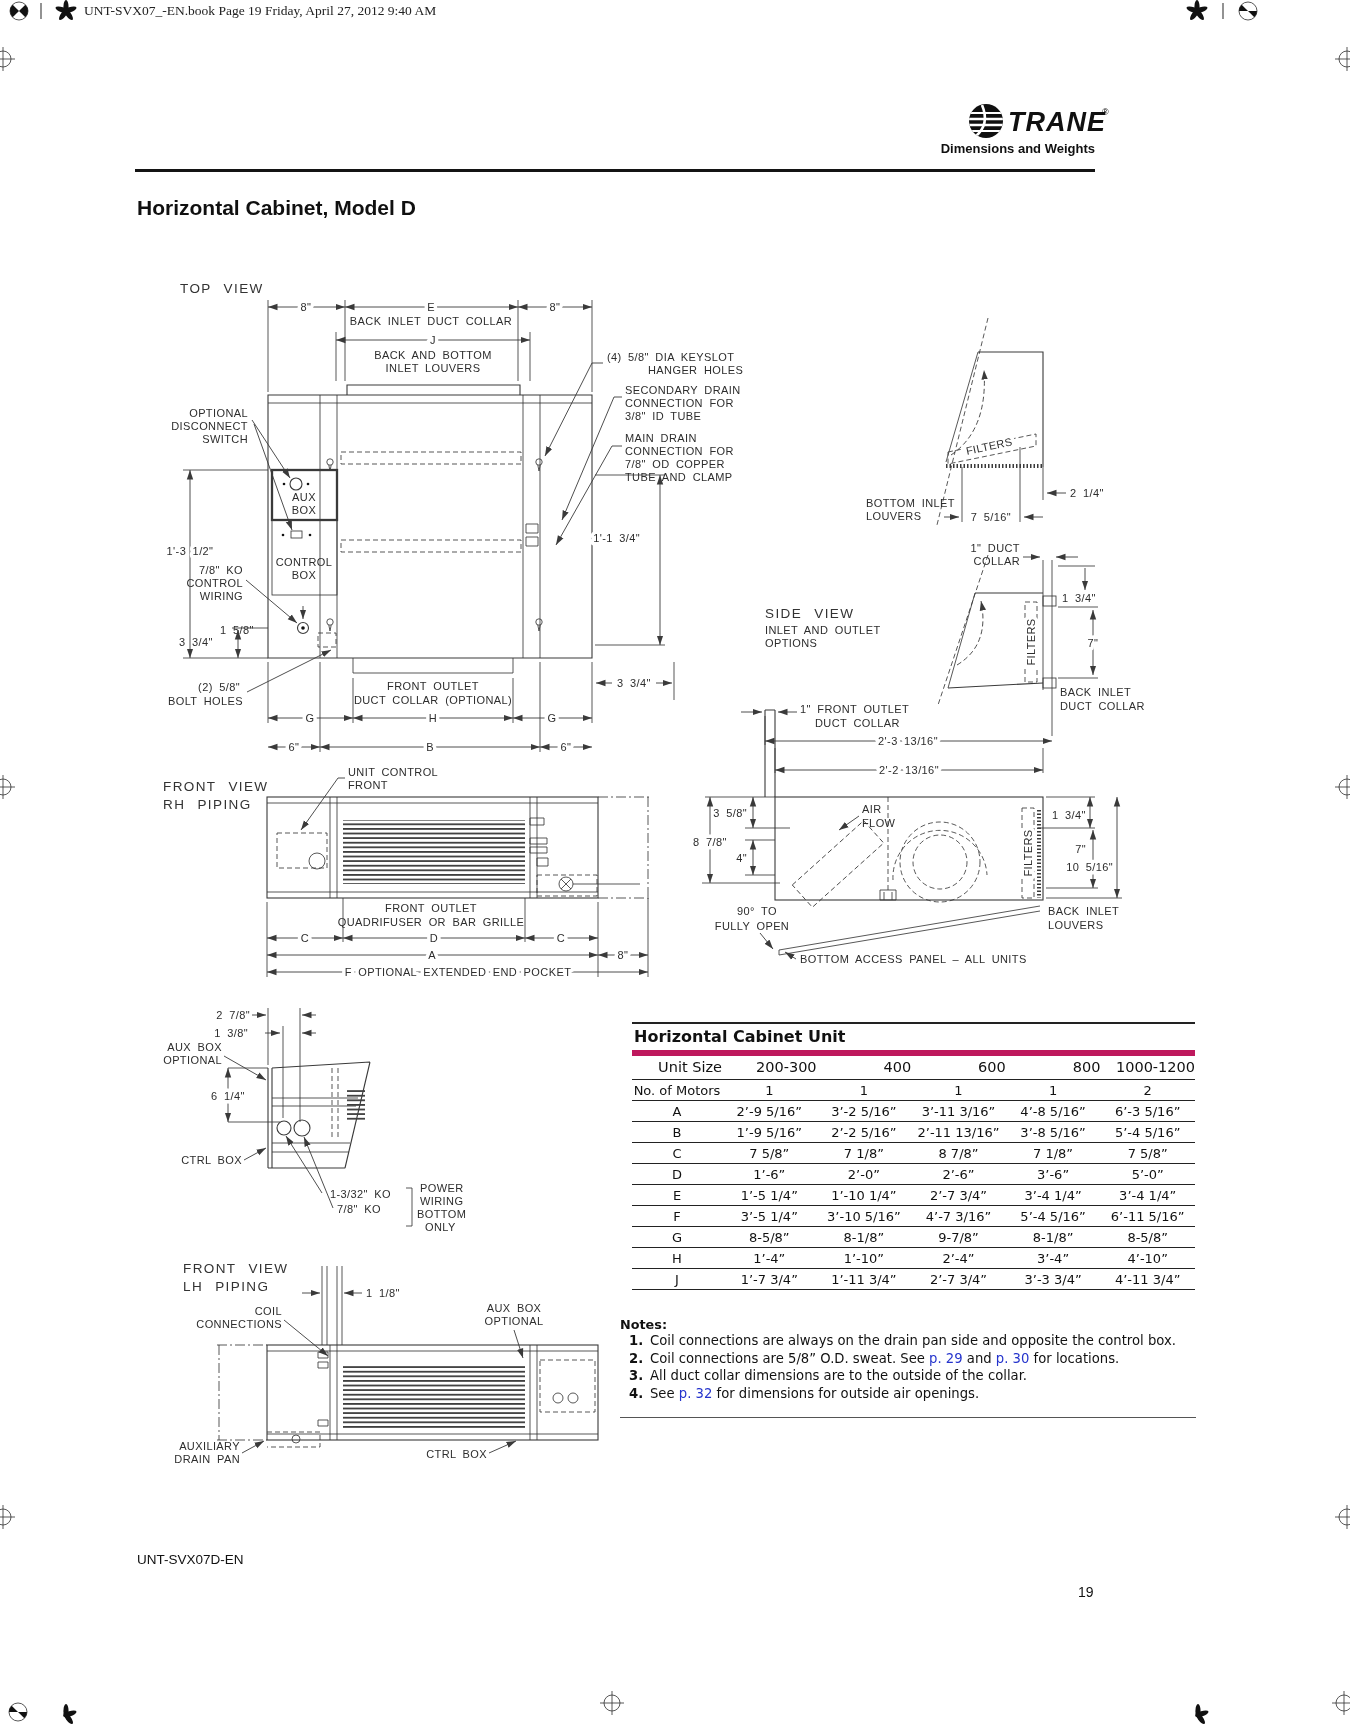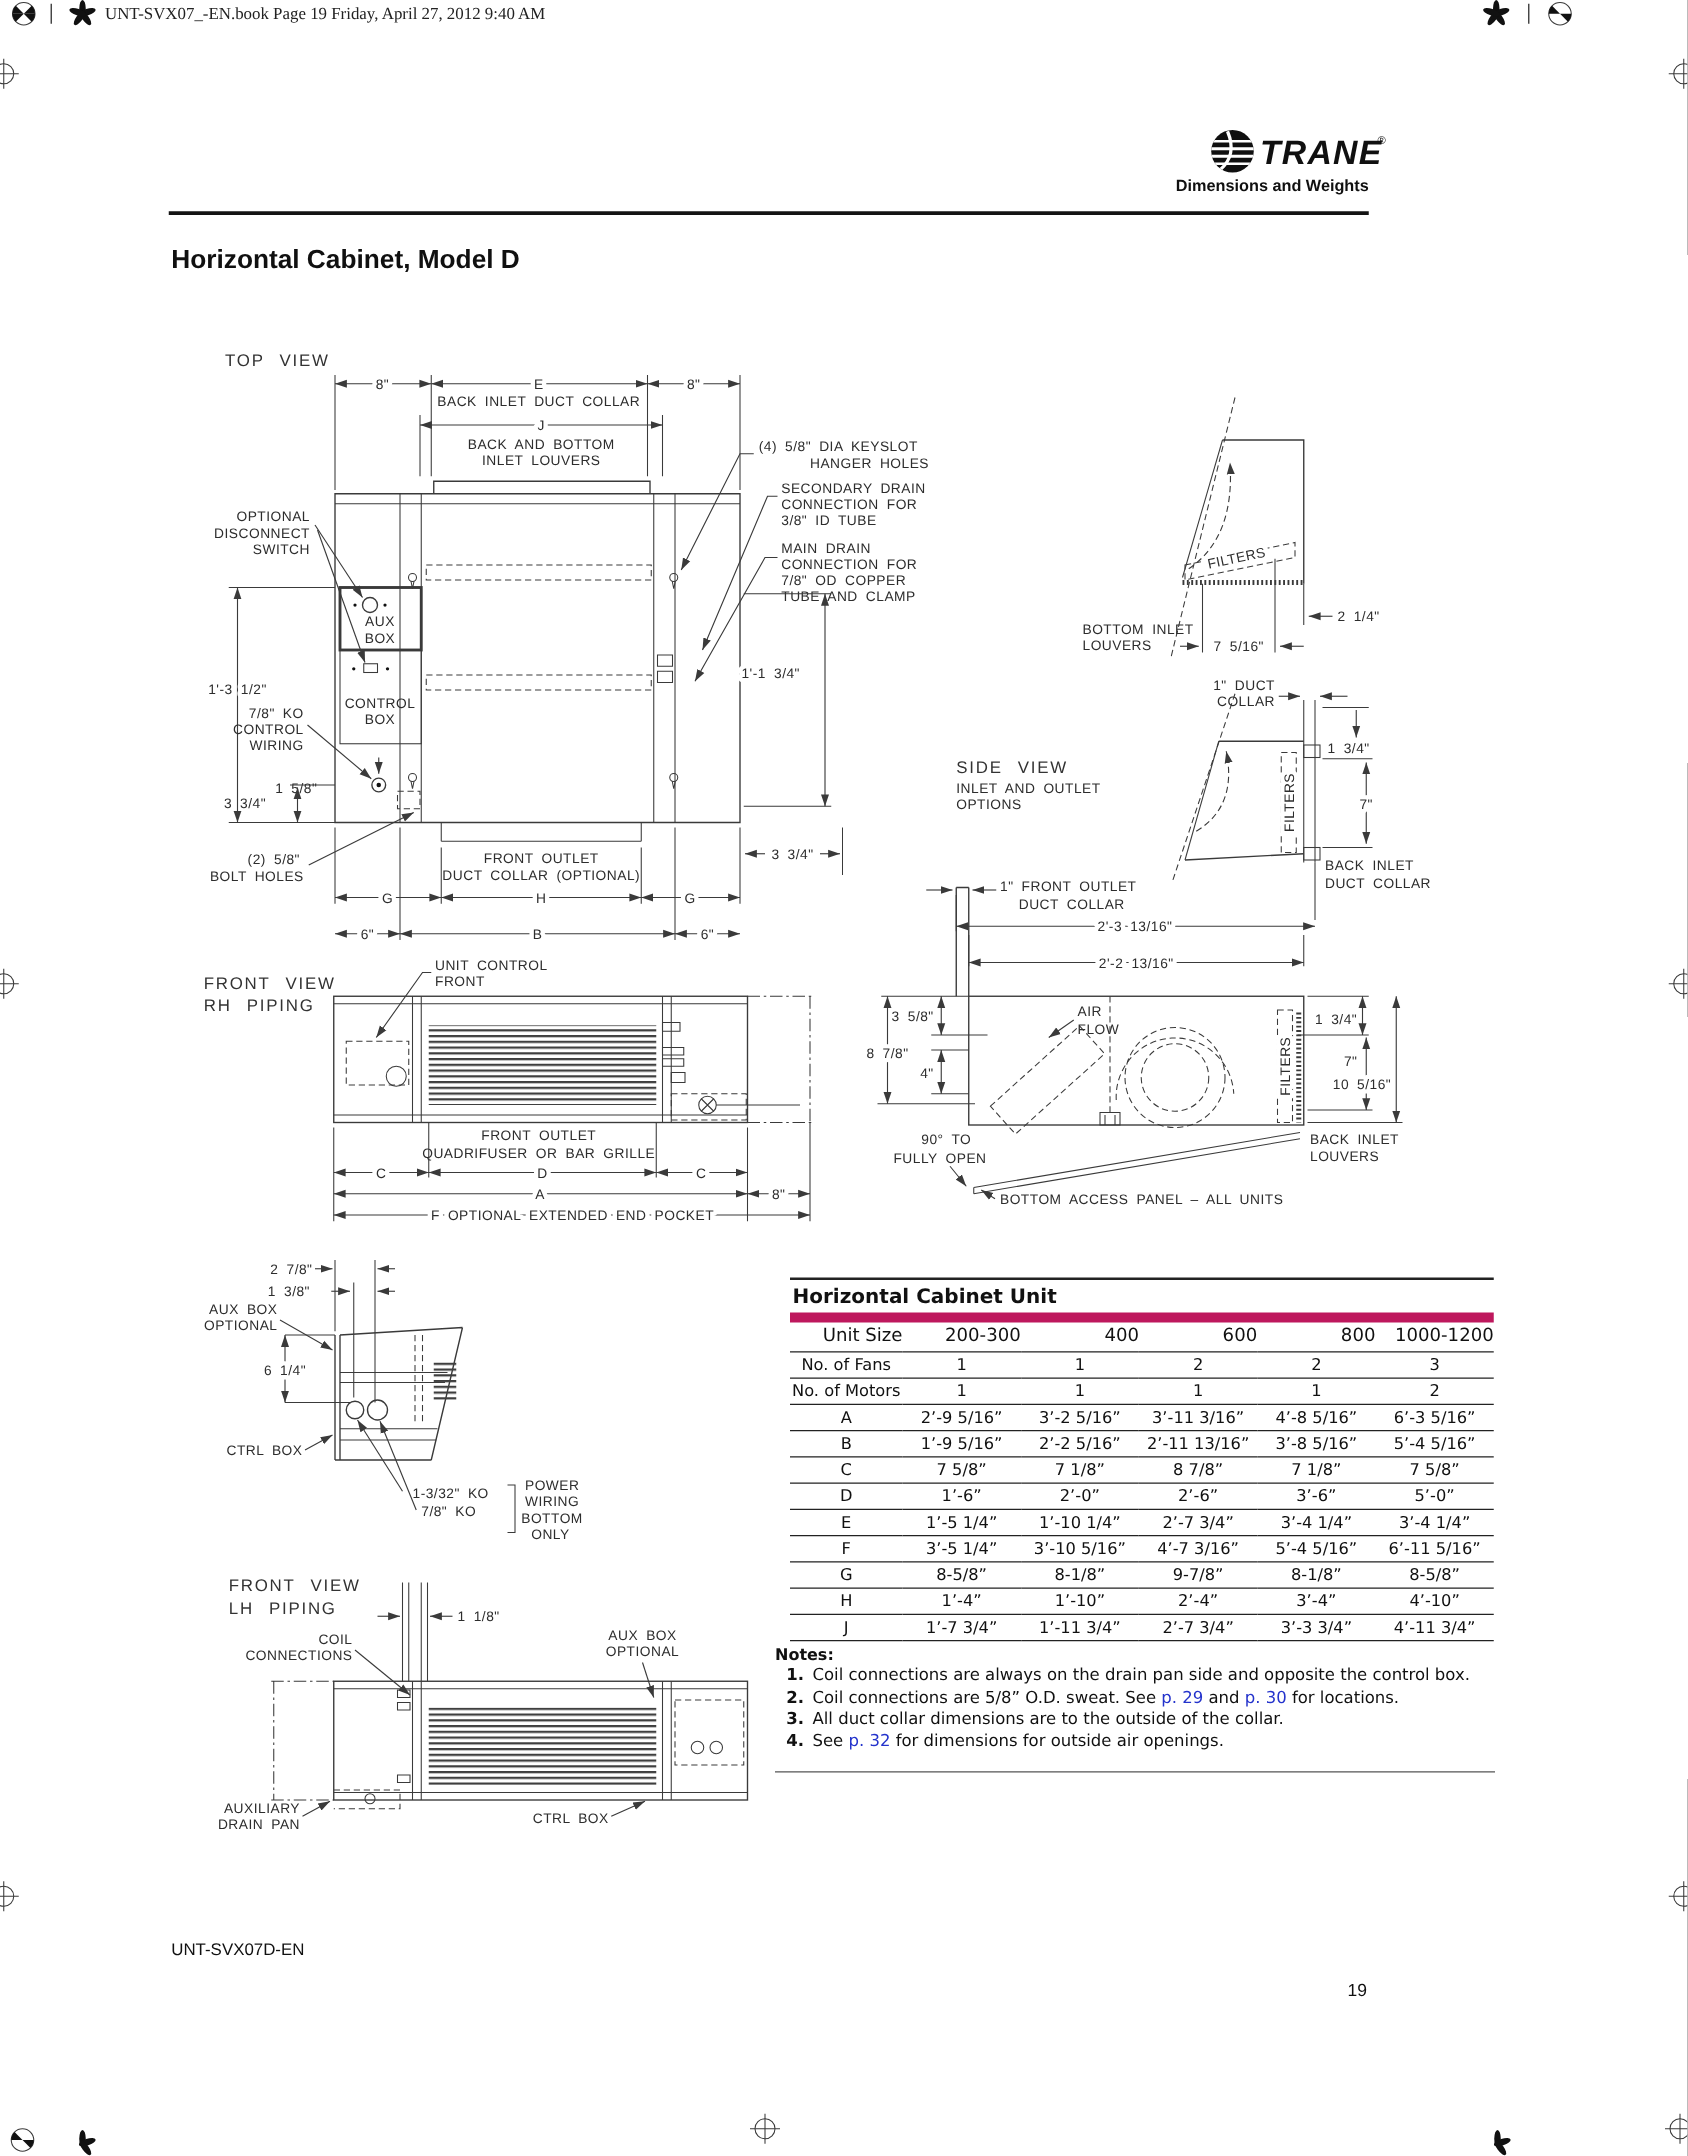--- a/index.html
+++ b/index.html
@@ -22,21 +22,21 @@
   .mk{fill:#111;}
   
   .bookline{position:absolute;left:84px;top:3px;font-family:"Liberation Serif",serif;
             font-size:13.5px;color:#222;white-space:nowrap;}
   .logo{position:absolute;left:966px;top:100px;width:150px;height:44px;}
   .sect{position:absolute;right:255px;top:141px;font-size:13px;font-weight:bold;color:#101010;}
   .rule{position:absolute;left:135px;top:169px;width:960px;height:2.5px;background:#141414;}
   .h1{position:absolute;left:137px;top:196px;font-size:21px;font-weight:bold;color:#101010;}
   .tbl-wrap{position:absolute;left:632px;top:1022px;width:563px;border-top:2px solid #222;}
   .tbl-title{font-family:"DejaVu Sans",sans-serif;font-weight:bold;font-size:16px;
-             padding:3px 0 4px 2px;border-bottom:8px solid #be185d;color:#111;}
+             padding:3px 0 4px 2px;border-bottom:6px solid #be185d;color:#111;}
   .tbl-wrap table{width:100%;border-collapse:collapse;table-layout:fixed;}
   .tbl-wrap th{font-family:"DejaVu Sans",sans-serif;font-weight:normal;font-size:14.5px;
                padding:3px 0 4px;border-bottom:1.5px solid #222;text-align:right;color:#111;}
   .tbl-wrap td{font-family:"DejaVu Sans",sans-serif;font-size:13px;text-align:center;
                padding:2.5px 0;border-bottom:1.2px solid #222;color:#111;white-space:nowrap;}
   .tbl-wrap .c0{width:90px;}
   .notes{position:absolute;left:620px;top:1317px;width:578px;
          font-family:"DejaVu Sans",sans-serif;font-size:13.2px;color:#111;}
   .notes .hd{font-weight:bold;font-size:12.8px;margin-bottom:1px;}
   .note{display:flex;line-height:16.5px;margin-top:1px;}
@@ -477,28 +477,20 @@
             <th class="c0">Unit Size</th>
             <th>200-300</th>
             <th>400</th>
             <th>600</th>
             <th>800</th>
             <th>1000-1200</th>
           </tr>
         </thead>
     <tbody id="tbl-body">
           <tr>
-            <td class="c0">No. of Fans</td>
-            <td>1</td>
-            <td>1</td>
-            <td>2</td>
-            <td>2</td>
-            <td>3</td>
-          </tr>
-          <tr>
             <td class="c0">No. of Motors</td>
             <td>1</td>
             <td>1</td>
             <td>1</td>
             <td>1</td>
             <td>2</td>
           </tr>
           <tr>
             <td class="c0">A</td>
             <td>2’-9 5/16”</td>

